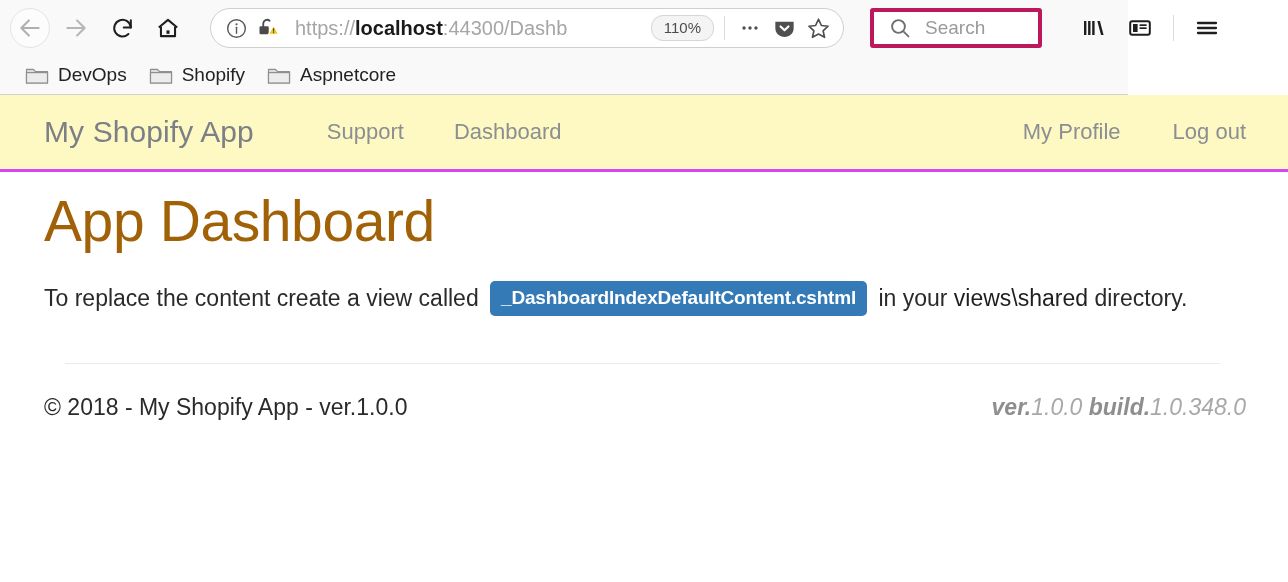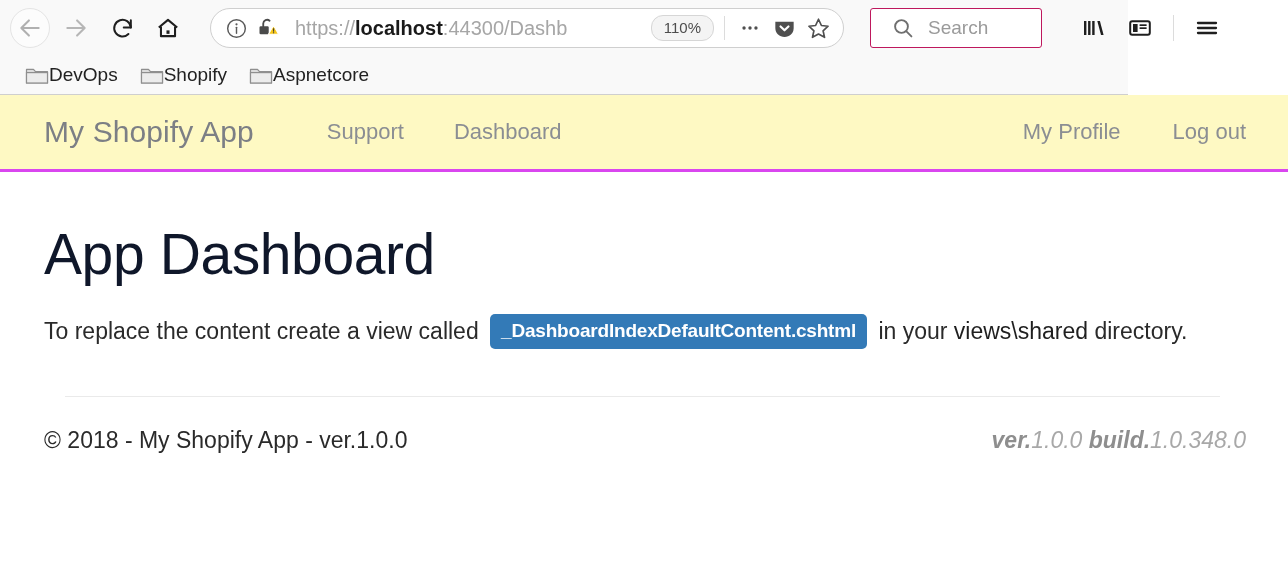--- a/index.html
+++ b/index.html
@@ -88,24 +88,24 @@
   .url-action {
     width: 34px; height: 34px;
     display: flex; align-items: center; justify-content: center;
     flex: 0 0 auto;
   }
 
   .searchbar {
     margin-left: 26px;
     width: 172px; height: 40px;
     background: #fff;
-    border: 1px solid #be185d;
+    border: 4px solid #be185d;
     border-radius: 3px;
     display: flex; align-items: center;
-    padding-left: 20px;
+    padding-left: 14px;
     flex: 0 0 auto;
     text-align: right;
   }
   .search-ph {
     margin-left: 13px;
     font-size: 19px;
     color: #9a9a9a;
   }
 
   .right-icons {
@@ -128,21 +128,21 @@
   .bookmarks {
     height: 38px;
     display: flex;
     align-items: center;
     padding-left: 16px;
     background: #f9f9f9;
     gap: 4px;
   }
   .bm-item {
     display: flex; align-items: center;
-    gap: 0;
+    gap: 9px;
     padding: 4px 9px;
     border-radius: 3px;
   }
   .bm-label {
     font-size: 19px;
     color: #222222;
   }
 
   
   .page { width: 1288px; background: #fff; }
@@ -170,23 +170,23 @@
   }
   .nav-right { margin-left: auto; display: flex; align-items: center; }
   .nav-right .nav-link { padding: 0 26px; }
   .nav-right .nav-link:last-child { padding-right: 0; }
 
   .content { padding: 0 44px; }
 
   .page-title {
     font-size: 57px;
     font-weight: normal;
-    color: #0f172a;
+    color: #a16207;
     letter-spacing: -0.4px;
-    margin-top: 51px;
+    margin-top: 18px;
     line-height: 1.1;
   }
 
   .lead {
     margin-top: 28px;
     font-size: 23px;
     color: #2a2a2a;
     line-height: 1.4;
     white-space: nowrap;
   }

